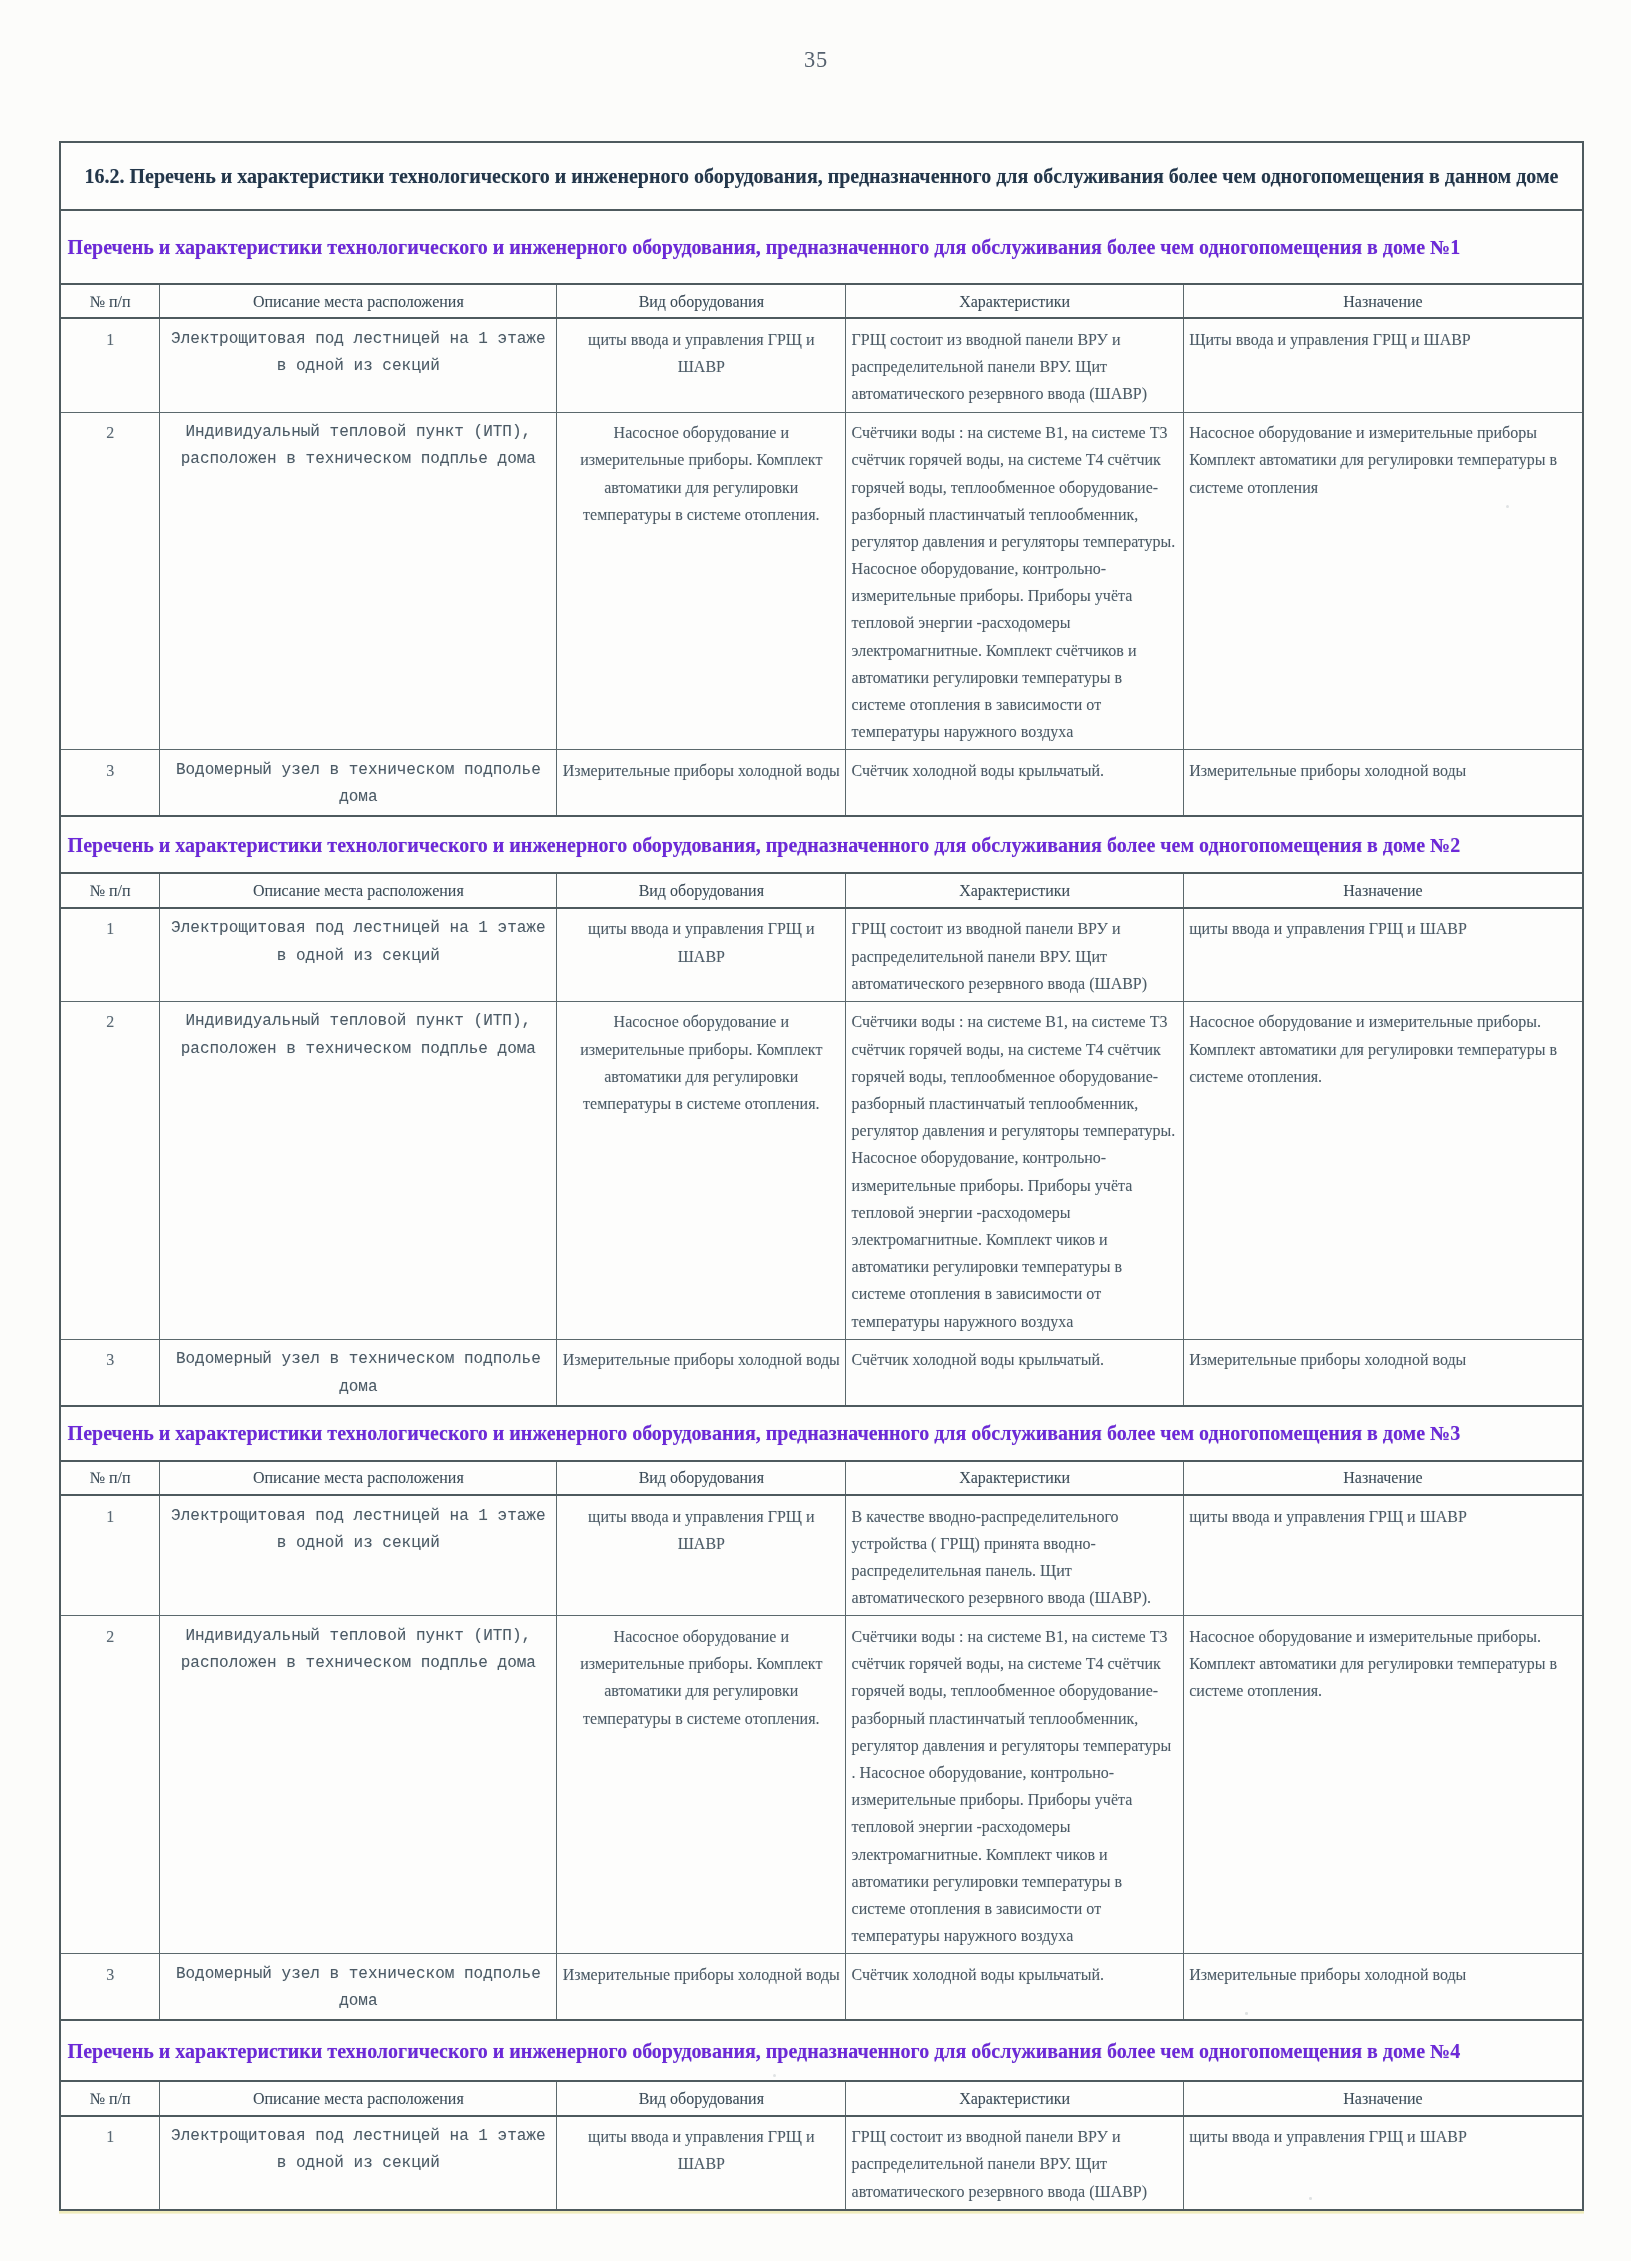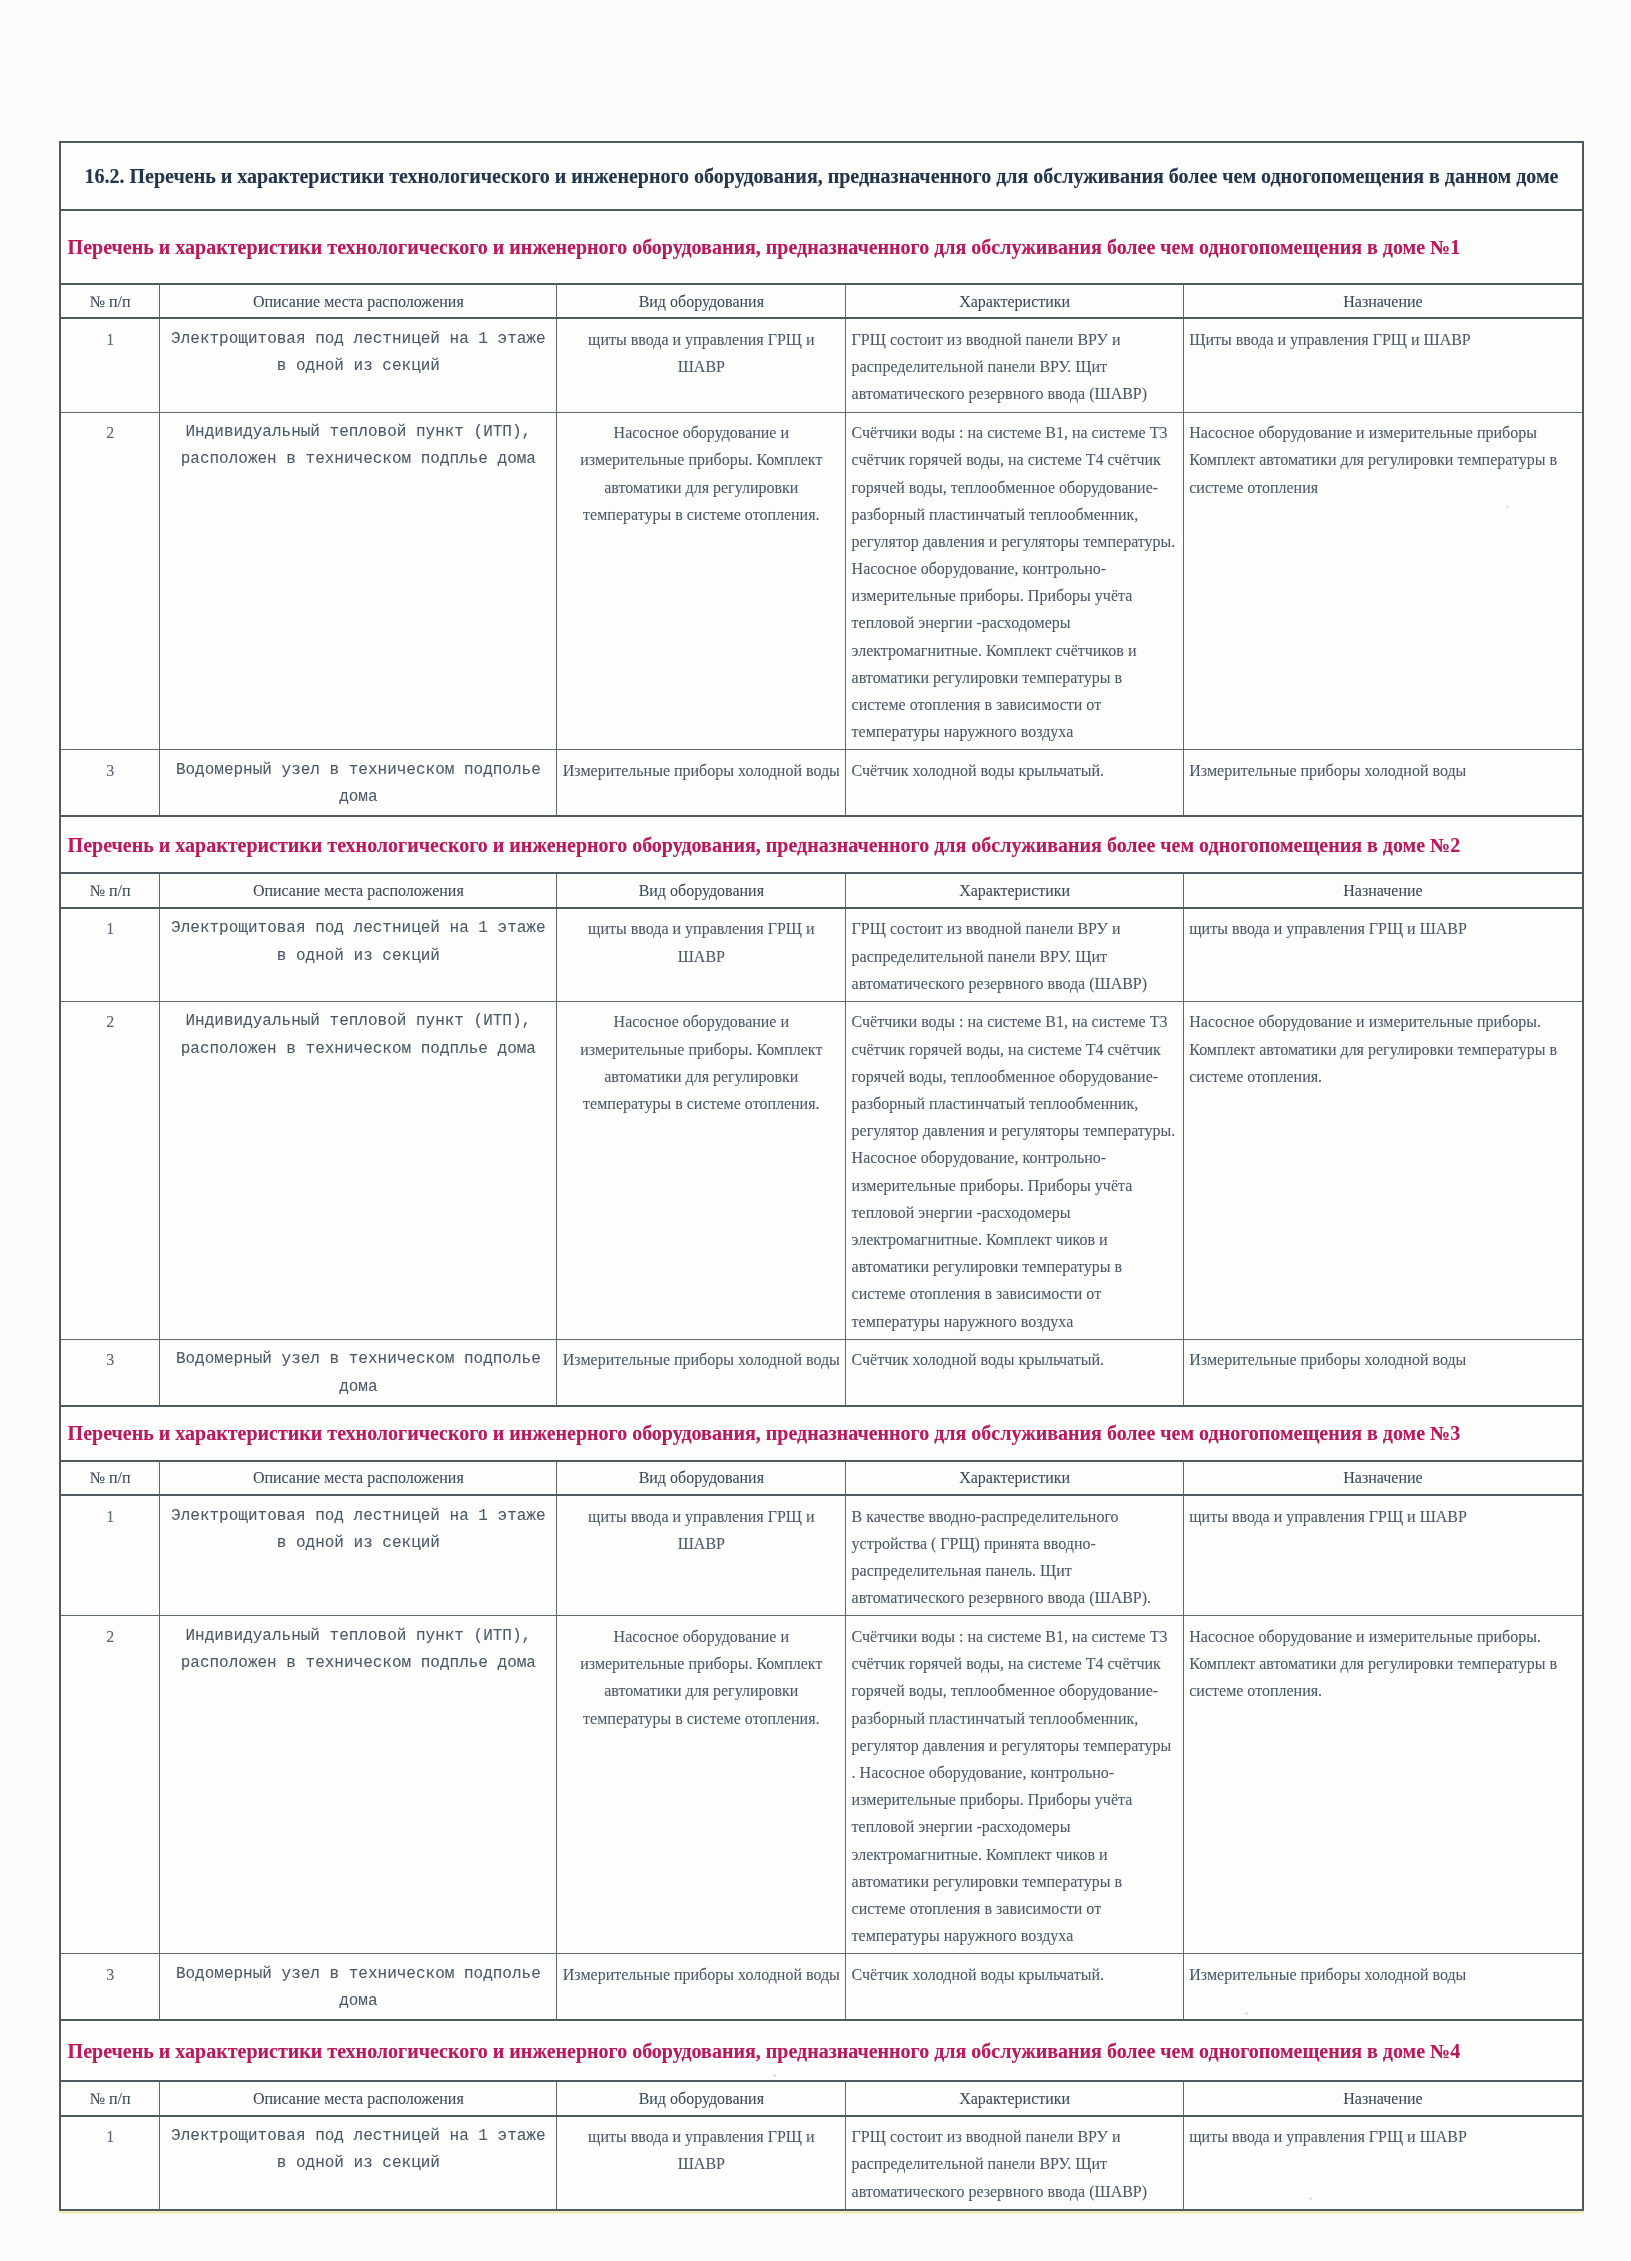--- a/index.html
+++ b/index.html
@@ -30,21 +30,21 @@
     font-weight:bold;font-size:20px;line-height:1.45;
     color:#233649;
     padding:2.6px 20px;
     border-bottom:2px solid #4e5a5e;
     text-shadow:0 0 0.7px rgba(40,70,110,.35);
   }
   .section-title{
     box-sizing:border-box;
     display:flex;align-items:center;
     font-weight:bold;font-size:20px;line-height:1.4;
-    color:#be185d;
+    color:#6d28d9;
     padding:4px 6.6px;
     border-bottom:2px solid #4e5a5e;
     text-shadow:0 0 0.7px rgba(40,70,110,.35);
   }
   .st-1{height:74px;}
   .st-2{height:57px;}
   .st-3{height:55px;}
   .st-4{height:61px;}
   table.eq{
     width:100%;
@@ -81,20 +81,21 @@
   td.ctyp{text-align:center;}
   td.cspec{text-align:left;}
   td.cpurp{text-align:left;}
   .speck{position:absolute;border-radius:50%;background:rgba(120,132,142,.22);}
 </style>
 </head>
 <body>
 
 <div class="page">
 
+  <div class="pagenum">35</div>
 
   <div class="doc">
 
     <div class="main-title">16.2. Перечень и характеристики технологического  и инженерного оборудования, предназначенного для обслуживания более чем одногопомещения в данном доме</div>
 
     <div class="section-title st-1">Перечень и характеристики технологического  и инженерного оборудования, предназначенного для обслуживания более чем одногопомещения в доме №1</div>
     <table class="eq">
       <colgroup>
           <col style="width:6.5%">
           <col style="width:26.1%">

